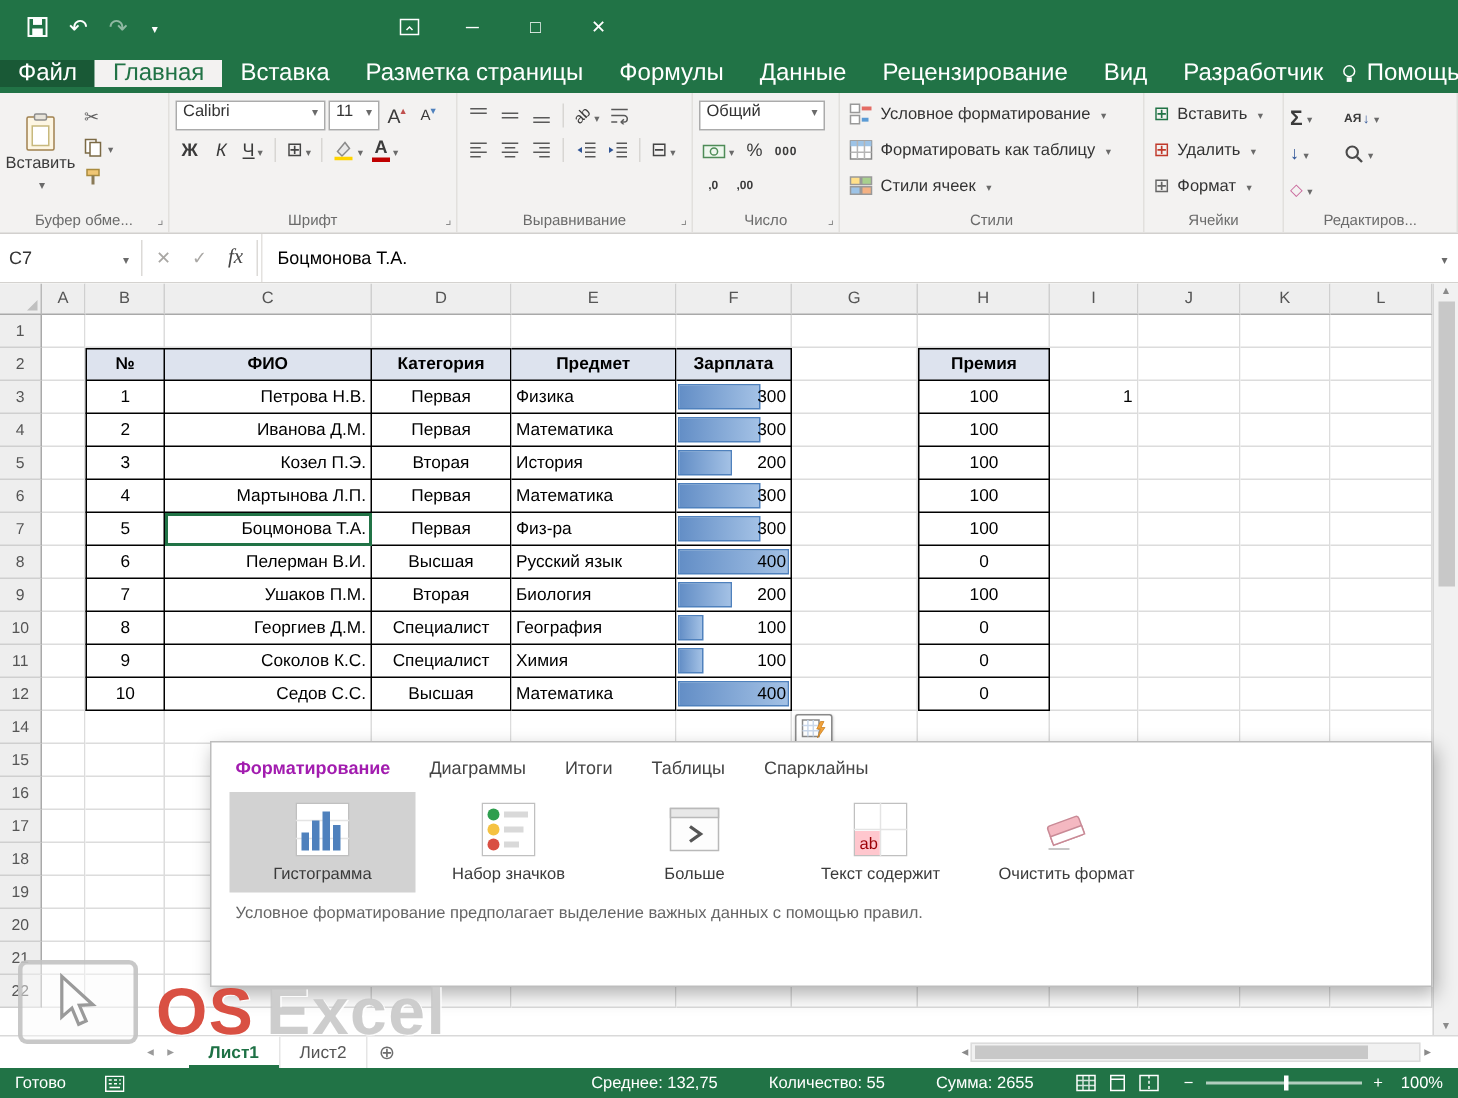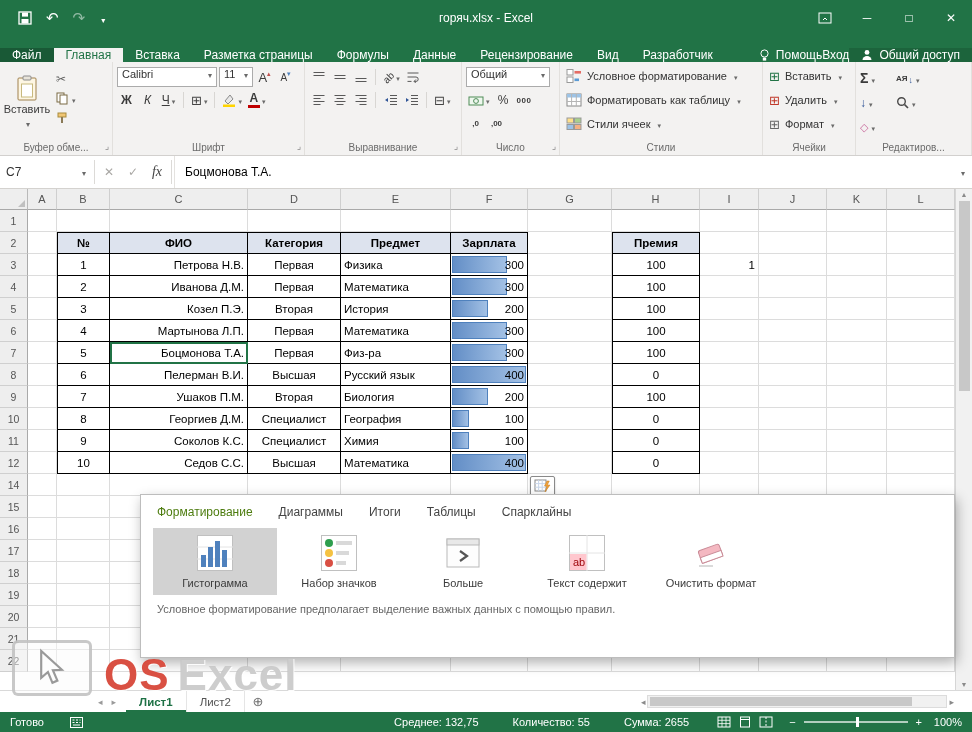--- a/index.html
+++ b/index.html
@@ -32,21 +32,21 @@
   .zbtn.plus::after{content:"+";color:#fff}
 
   
   .titlebar{position:absolute;left:0;top:0;width:100%;height:36px;background:#217346;display:flex;align-items:center;color:#fff}
   .qat{display:flex;align-items:center;gap:14px;padding-left:18px;width:210px}
   .title{flex:1;text-align:center;font-size:12px;white-space:nowrap}
   .wincontrols{display:flex;align-items:center;justify-content:flex-end;width:210px;height:100%}
   .wc{width:42px;height:100%;display:flex;align-items:center;justify-content:center;font-size:12px;color:#fff}
 
   
-  .tabbar{position:absolute;top:36px;left:0;width:100%;height:26px;background:#217346;display:flex;align-items:flex-end;color:#fff;font-size:12px}
+  .tabbar{position:absolute;top:36px;left:0;width:100%;height:26px;background:#217346;display:flex;align-items:center;color:#fff;font-size:16px}
   .tab{padding:0 12px;display:flex;align-items:center;white-space:nowrap}
   .tab.file{background:rgba(0,0,0,.22)}
   .tab.active{background:#f3f2f1;color:#217346}
   .tab-right{margin-left:auto;display:flex;align-items:stretch;}
   .tr-item{display:flex;align-items:center;gap:6px;white-space:nowrap}
   .tr-item.share{background:rgba(0,0,0,.13);padding:0 12px}
 
   
   .ribbon{position:absolute;top:62px;left:0;width:100%;height:94px;background:#f3f2f1;border-bottom:1px solid #d2d0ce;display:flex}
   .rgrp{display:flex;flex-direction:column;border-right:1px solid #e2e0dd;padding:2px 2px 0}
@@ -109,21 +109,21 @@
   .databar{position:absolute;left:1px;top:2px;bottom:2px;background:linear-gradient(to right,#638ec6,#a3c1e5);border:1px solid #4f81bd;z-index:1}
   .bar-val{position:relative;z-index:2}
   .vscroll{position:absolute;right:0;top:0;width:17px;height:100%;background:#f1f1f1;border-left:1px solid #d6d6d6;display:flex;flex-direction:column;align-items:center;font-size:7px;color:#8a8a8a;padding:2px 0}
   .vthumb{width:11px;height:190px;background:#c8c8c8;margin-top:3px}
   .vs-bottom{margin-top:auto}
   .qabtn{position:absolute;left:530px;top:287px;width:25px;height:21px;background:#fff;border:1px solid #8a8a8a;border-radius:2px;display:flex;align-items:center;justify-content:center;z-index:20;box-shadow:0 1px 2px rgba(0,0,0,.25)}
 
   
   .qa-pop{position:absolute;left:140px;top:494px;width:815px;height:164px;background:#fff;border:1px solid #bdbdbd;box-shadow:2px 5px 12px rgba(0,0,0,.3);z-index:30;padding:10px 12px 6px}
   .qa-tabs{display:flex;gap:26px;font-size:12px;color:#444;padding-left:4px}
-  .qa-tab.active{color:#4d7c0f;font-weight:normal}
+  .qa-tab.active{color:#a21caf;font-weight:bold}
   .qa-items{display:flex;margin-top:9px}
   .qa-item{width:124px;display:flex;flex-direction:column;align-items:center;gap:6px;padding:7px 0 6px;font-size:11px;color:#3b3b3b;white-space:nowrap}
   .qa-item.selected{background:#d2d2d2}
   .qa-desc{margin-top:8px;font-size:11px;color:#666;padding-left:4px;white-space:nowrap}
 
   
   .sheettabs{position:absolute;top:690px;left:0;width:100%;height:22px;background:#fff;border-top:1px solid #d9d9d9;display:flex;align-items:stretch;font-size:11.5px;color:#555}
   .stnav{display:flex;align-items:center;gap:9px;padding:0 10px 0 98px;color:#9a9a9a;font-size:9px}
   .stab{padding:0 13px;display:flex;align-items:center;border-right:1px solid #e5e5e5}
   .stab.active{color:#1e7145;font-weight:bold;box-shadow:inset 0 -2px 0 #217346;background:#fff}
@@ -157,21 +157,20 @@
   <div class="qat">
     <svg width="14" height="14" viewBox="0 0 14 14">
         <rect x="1" y="1" width="12" height="12" fill="none" stroke="#fff" stroke-width="1.3"></rect>
         <rect x="4" y="1.6" width="6" height="4" fill="#fff"></rect>
         <rect x="3.5" y="8" width="7" height="4.5" fill="#fff"></rect>
       </svg>
     <span class="qundo"></span>
     <span class="qredo"></span>
     <span class="crt w"></span>
   </div>
-  <div class="title">горяч.xlsx - Excel</div>
   <div class="wincontrols">
     <div class="wc">
       <svg width="14" height="12" viewBox="0 0 14 12">
           <rect x="1" y="1" width="12" height="10" fill="none" stroke="#fff"></rect>
           <path d="M5 8 L7 6 L9 8" fill="none" stroke="#fff"></path>
         </svg>
     </div>
     <div class="wc">
         <span class="ico-min"></span>
       </div>

